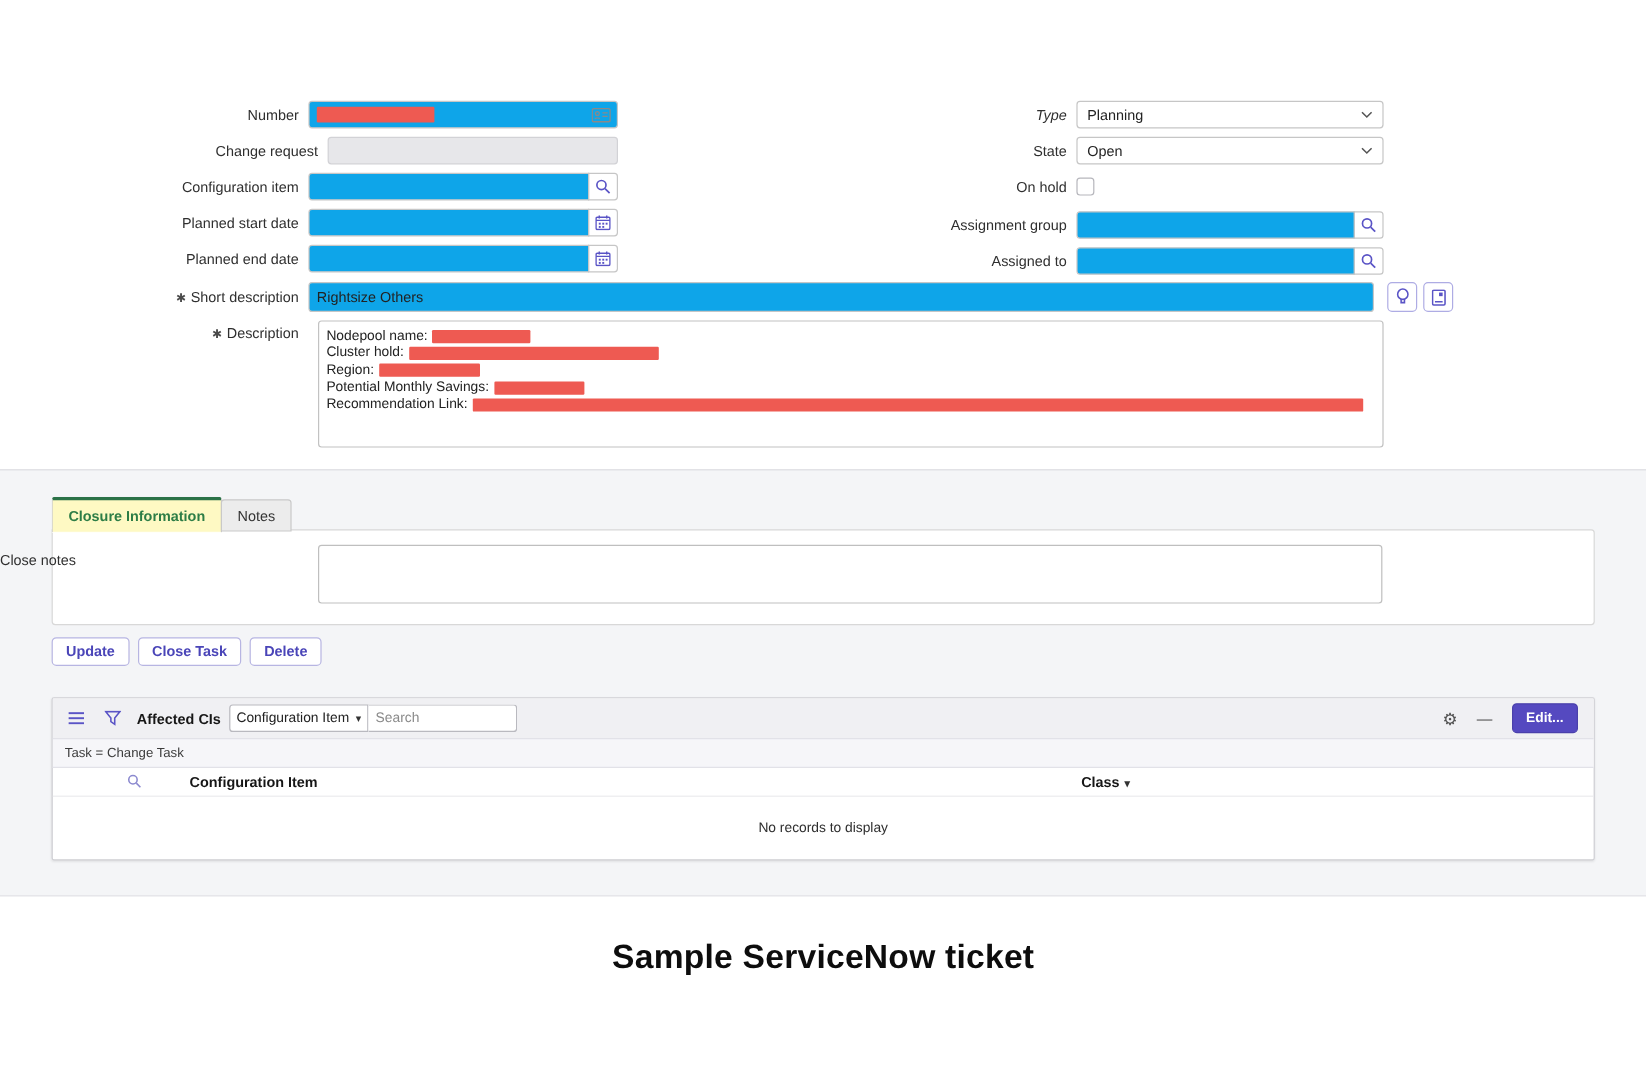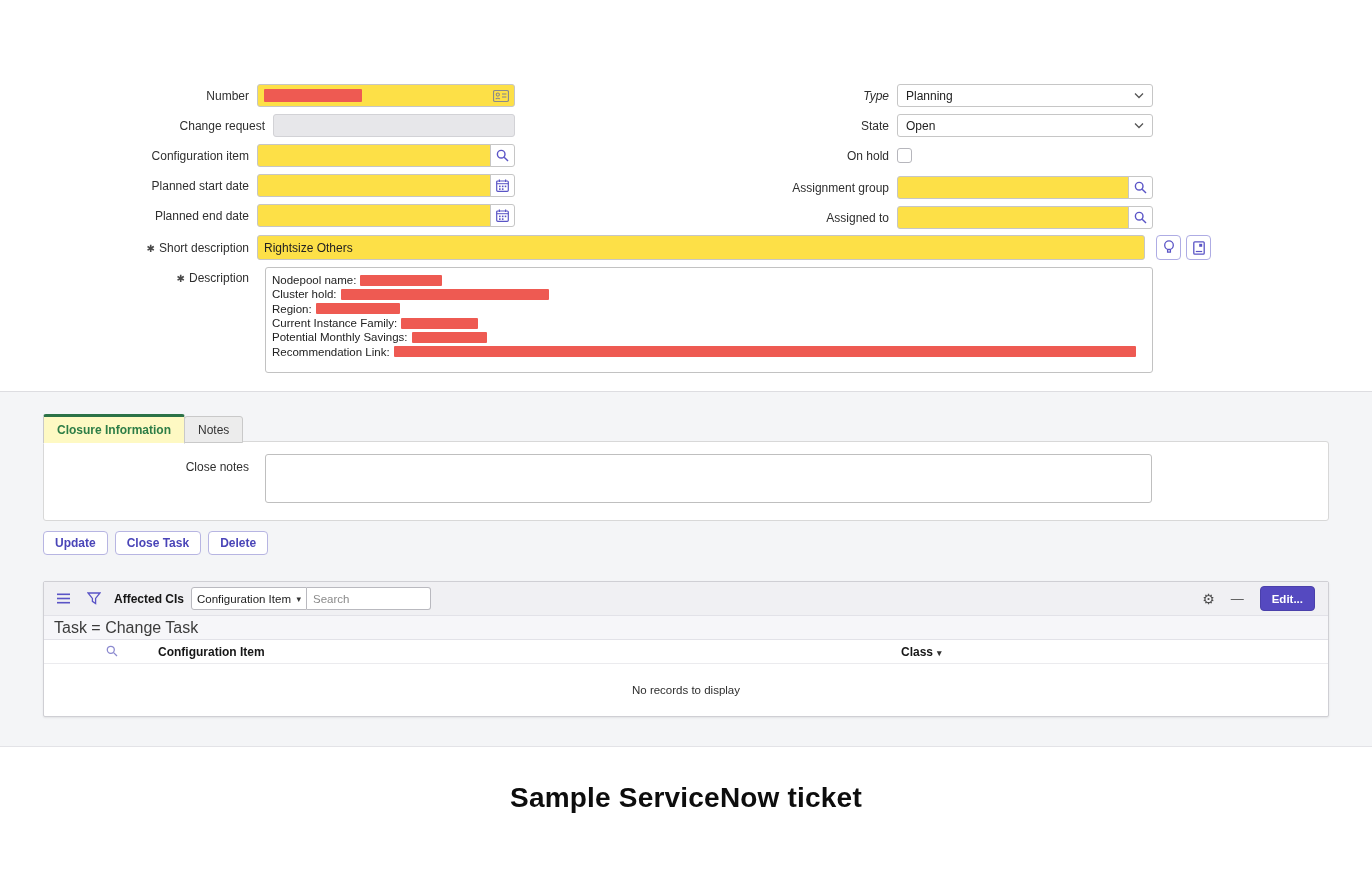--- a/index.html
+++ b/index.html
@@ -4,21 +4,21 @@
 <style>
   * { box-sizing: border-box; margin: 0; padding: 0; }
   html,body { background:#fff; }
   body { font-family: "Liberation Sans", sans-serif; }
   #page { position:relative; width:1372px; height:890px; background:#fff; overflow:hidden; }
 
   
   .frow { position:absolute; display:flex; align-items:center; height:23px; }
   .flabel { text-align:right; padding-right:8px; font-size:12px; color:#2f2f2f; white-space:nowrap; }
   .req { color:#4a4a4a; font-size:10px; margin-right:4px; }
-  .inp { flex:1; height:23px; background:#fde047; border:1px solid #c6c6c6; border-radius:3px;
+  .inp { flex:1; height:23px; background:#0ea5e9; border:1px solid #c6c6c6; border-radius:3px;
          display:flex; align-items:center; padding:0 6px; font-size:12px; color:#222; position:relative; }
   .inp.joined { border-radius:3px 0 0 3px; }
   .inp.disabled { background:#e7e7ea; border-color:#d2d2d6; }
   .attachbtn { width:25px; height:23px; border:1px solid #c6c6c6; border-left:1px solid #c6c6c6;
                margin-left:-1px; border-radius:0 3px 3px 0; background:#fff; display:flex;
                align-items:center; justify-content:center; cursor:pointer; }
   .selectbox { flex:1; height:23px; border:1px solid #c6c6c6; border-radius:3px; background:#fff;
                display:flex; align-items:center; padding:0 8px; font-size:12px; color:#222; cursor:pointer; }
   .selectbox .val { flex:1; }
   .chev { color:#555; display:flex; }
@@ -62,21 +62,21 @@
   .rl-dd .txt { flex:1; overflow:hidden; white-space:nowrap; }
   .rl-search { width:124px; height:23px; border:1px solid #b9b9bf; border-left:none; border-radius:0 3px 3px 0;
                font-size:11.5px; padding:0 6px; color:#222; font-family:"Liberation Sans",sans-serif; }
   .rl-search::placeholder { color:#8a8a8a; }
   .rl-right { margin-left:auto; display:flex; align-items:center; gap:16px; }
   .gear { font-size:14px; color:#4f4f4f; cursor:pointer; line-height:1; }
   .minus { color:#4f4f4f; font-size:13px; cursor:pointer; line-height:1; }
   .editbtn { height:25px; padding:0 11px; background:#5549c0; border:1px solid #4a40ab; border-radius:4px;
              color:#fff; font-weight:bold; font-size:11.5px; font-family:"Liberation Sans",sans-serif; cursor:pointer; }
   #rl-cond { height:25px; background:#f6f6f9; border-top:1px solid #e2e2e8; border-bottom:1px solid #e2e2e8;
-             display:flex; align-items:center; padding-left:10px; font-size:16px; color:#3c3c3c; }
+             display:flex; align-items:center; padding-left:10px; font-size:11px; color:#3c3c3c; }
   #rl-head { position:relative; height:24px; border-bottom:1px solid #ebebee; }
   #rl-head .colsearch { position:absolute; left:62px; top:5px; cursor:pointer; }
   #rl-head .col-ci { position:absolute; left:114px; top:5px; font-size:12px; font-weight:bold; color:#161616; cursor:pointer; }
   #rl-head .col-class { position:absolute; left:857px; top:5px; font-size:12px; font-weight:bold; color:#161616; cursor:pointer; }
   .caret { font-size:9px; color:#333; margin-left:4px; }
   #rl-empty { height:52px; display:flex; align-items:center; justify-content:center; font-size:11.5px; color:#2e2e2e; }
 
   #caption { position:absolute; left:0; top:782px; width:100%; text-align:center;
              font-size:28px; font-weight:bold; color:#0d0d0d; letter-spacing:.2px; }
 
@@ -254,41 +254,37 @@
       </div>
     <div class="dline">
         <span>Cluster hold:</span>
         <span class="redact" style="width: 208px;"></span>
       </div>
     <div class="dline">
         <span>Region:</span>
         <span class="redact" style="width: 84px;"></span>
       </div>
     <div class="dline">
-        <span>Current Instance Family:</span>
-        <span class="redact" style="width: 77px;"></span>
-      </div>
-    <div class="dline">
         <span>Potential Monthly Savings:</span>
         <span class="redact" style="width: 75px;"></span>
       </div>
     <div class="dline">
         <span>Recommendation Link:</span>
         <span class="redact" style="width: 742px;"></span>
       </div>
   </div>
 
   <div id="band"></div>
 
   <div id="tabs">
     <div class="tab active">Closure Information</div>
     <div class="tab">Notes</div>
   </div>
   <div id="tabpanel"></div>
-  <div style="position:absolute;left:0;top:460px;width:257px;text-align:right;padding-right:8px;font-size:12px;color:#2f2f2f;z-index:3;">Close notes</div>
+  <div style="position:absolute;left:0;top:460px;width:257px;padding-right:8px;font-size:12px;color:#2f2f2f;z-index:3;">Close notes</div>
   <textarea class="plain" style="position: absolute; left: 265px; top: 454px; width: 887px; height: 49px; z-index: 3;"></textarea>
 
   <div id="actions">
     <button class="abtn">Update</button>
     <button class="abtn">Close Task</button>
     <button class="abtn">Delete</button>
   </div>
 
   <div id="related">
     <div id="rl-toolbar">

